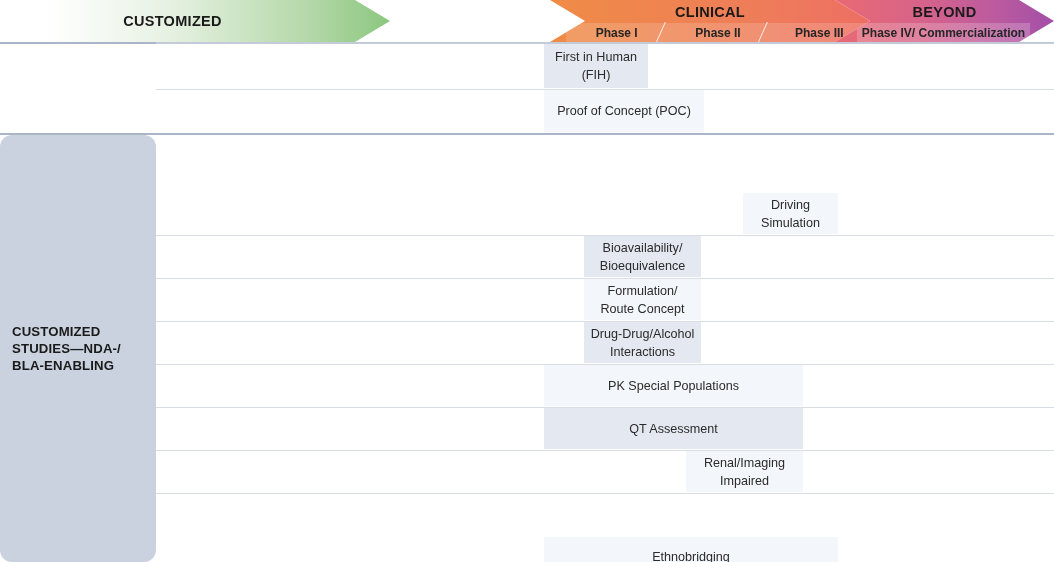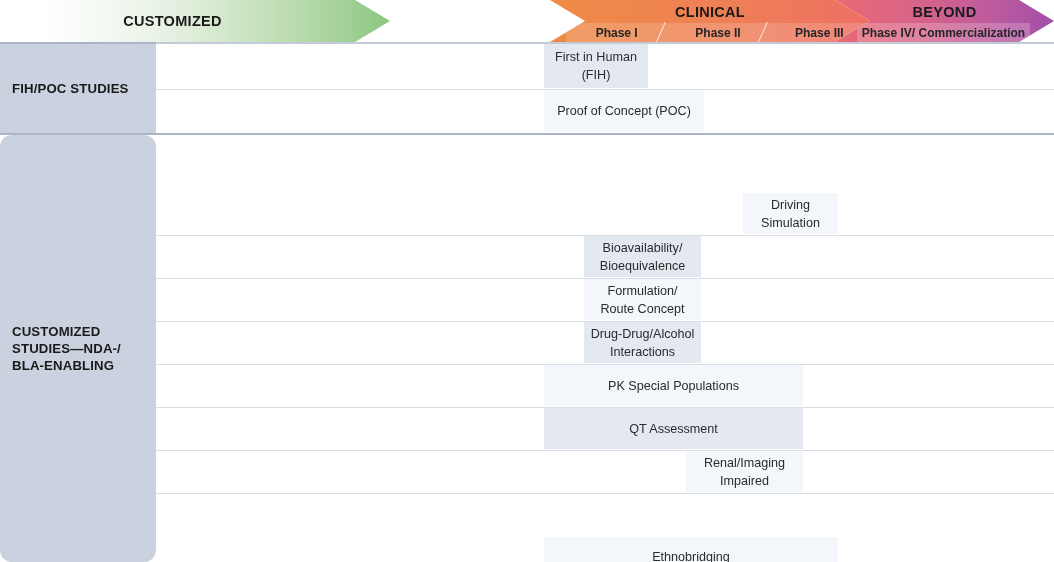--- a/index.html
+++ b/index.html
@@ -229,23 +229,20 @@
       <div class="seg-top">BEYOND</div>
       <div class="phase-row">
         <div class="phase-cell">Phase IV/ Commercialization</div>
       </div>
     </div>
   </div>
 
   <div class="hdr-baseline"></div>
   <div class="rail-top-edge"></div>
 
-  <div class="rail" id="rail-fih">
-    <div class="rail-label">FIH/POC STUDIES</div>
-  </div>
   <div class="rail-gap"></div>
   <div class="rail" id="rail-custom">
     <div class="rail-label">CUSTOMIZED STUDIES—NDA-/ BLA-ENABLING</div>
   </div>
 
   <div class="grid" id="grid">
       <div class="row" style="top: 0px; height: 46px;">
         <div class="bar tone-a" style="left: 388px; width: 104px;">First in Human (FIH)</div>
       </div>
       <div class="row section-end" style="top: 46px; height: 45px;">

